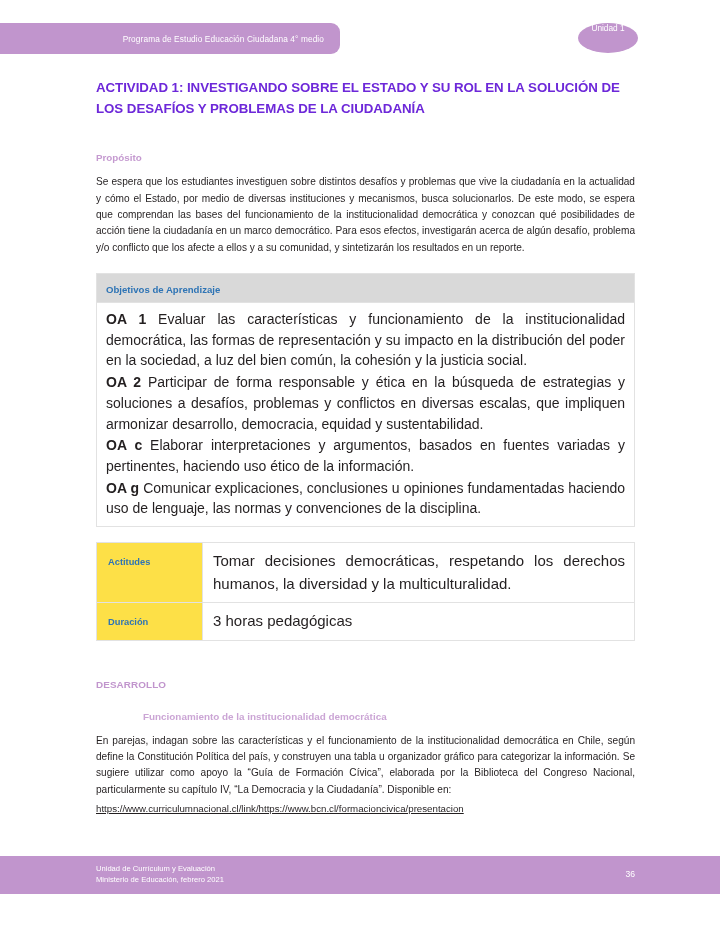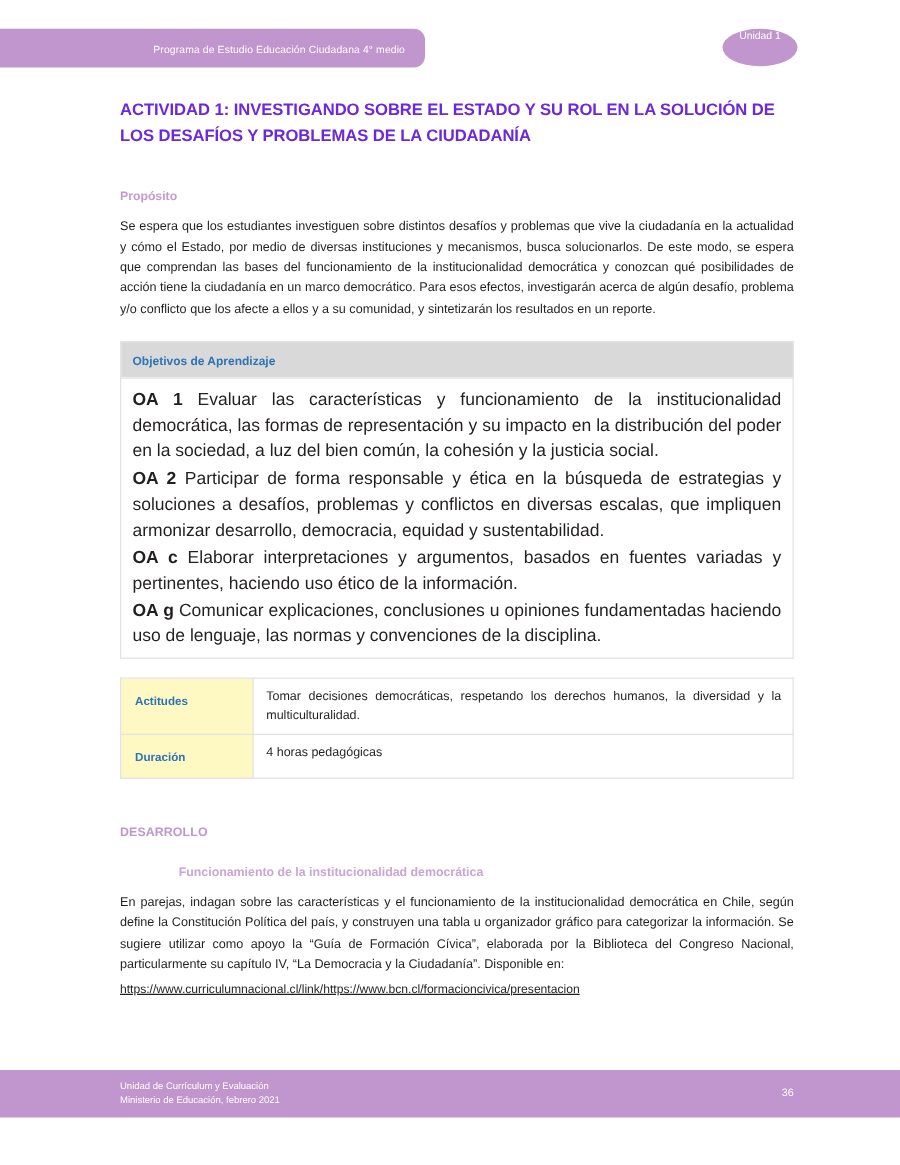--- a/index.html
+++ b/index.html
@@ -133,34 +133,34 @@
     width: 539px;
     border-collapse: collapse;
     table-layout: fixed;
   }
   .attr-table td {
     border: 1px solid #e2e2e2;
     vertical-align: top;
   }
   .attr-label-cell {
     width: 94px;
-    background: #fef9c3;
+    background: #fde047;
     padding: 8px 0 8px 11px;
   }
   .attr-label {
     color: #2e74b5;
     font-size: 9.3px;
     font-weight: bold;
   }
   .attr-value-cell {
     background: #ffffff;
     padding: 7px 9px 7px 10px;
   }
   .attr-value {
-    font-size: 10px;
+    font-size: 15px;
     line-height: 1.5;
     text-align: justify;
     margin: 0;
   }
 
   
   .desarrollo-heading {
     color: #c195cd;
     font-size: 9.9px;
     font-weight: bold;
@@ -264,21 +264,21 @@
         </td>
         <td class="attr-value-cell">
           <p class="attr-value">Tomar decisiones democráticas, respetando los derechos humanos, la diversidad y la multiculturalidad.</p>
         </td>
       </tr>
       <tr>
         <td class="attr-label-cell">
           <span class="attr-label">Duración</span>
         </td>
         <td class="attr-value-cell">
-          <p class="attr-value">4 horas pedagógicas</p>
+          <p class="attr-value">3 horas pedagógicas</p>
         </td>
       </tr>
     </tbody>
   </table>
 
   
   <div class="desarrollo-heading">DESARROLLO</div>
 
   <div class="sub-heading">Funcionamiento de la institucionalidad democrática</div>
 

